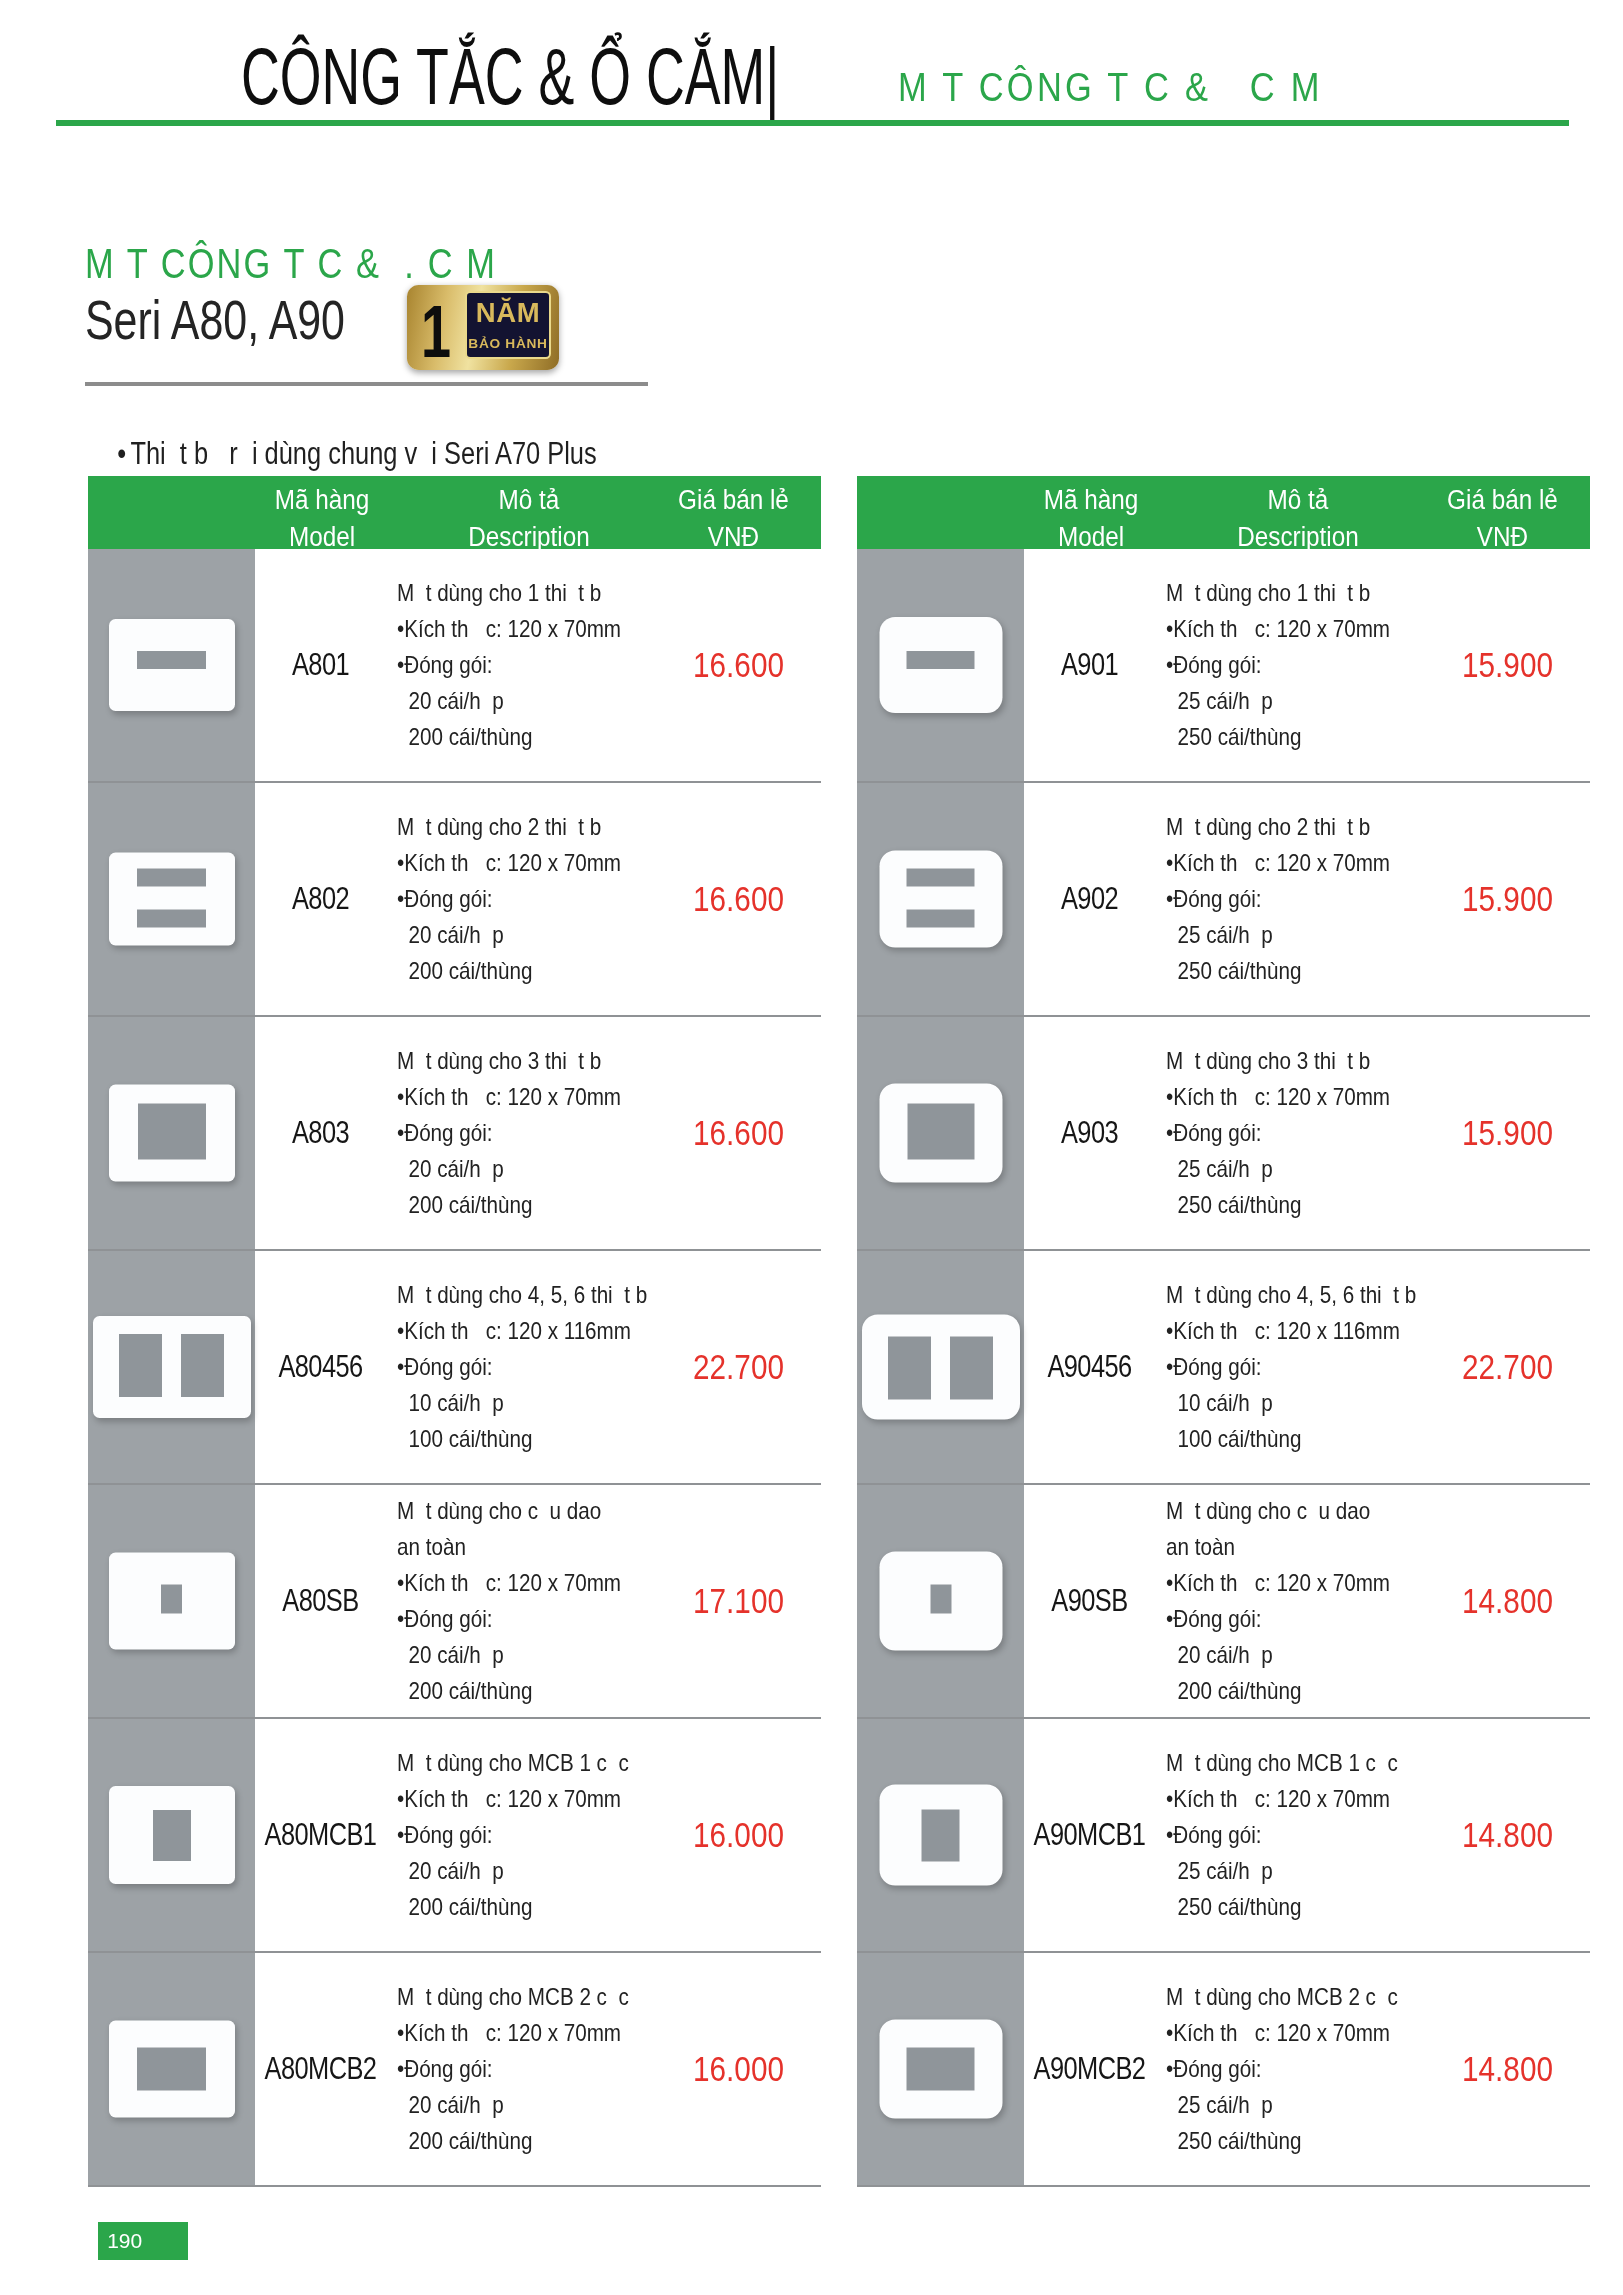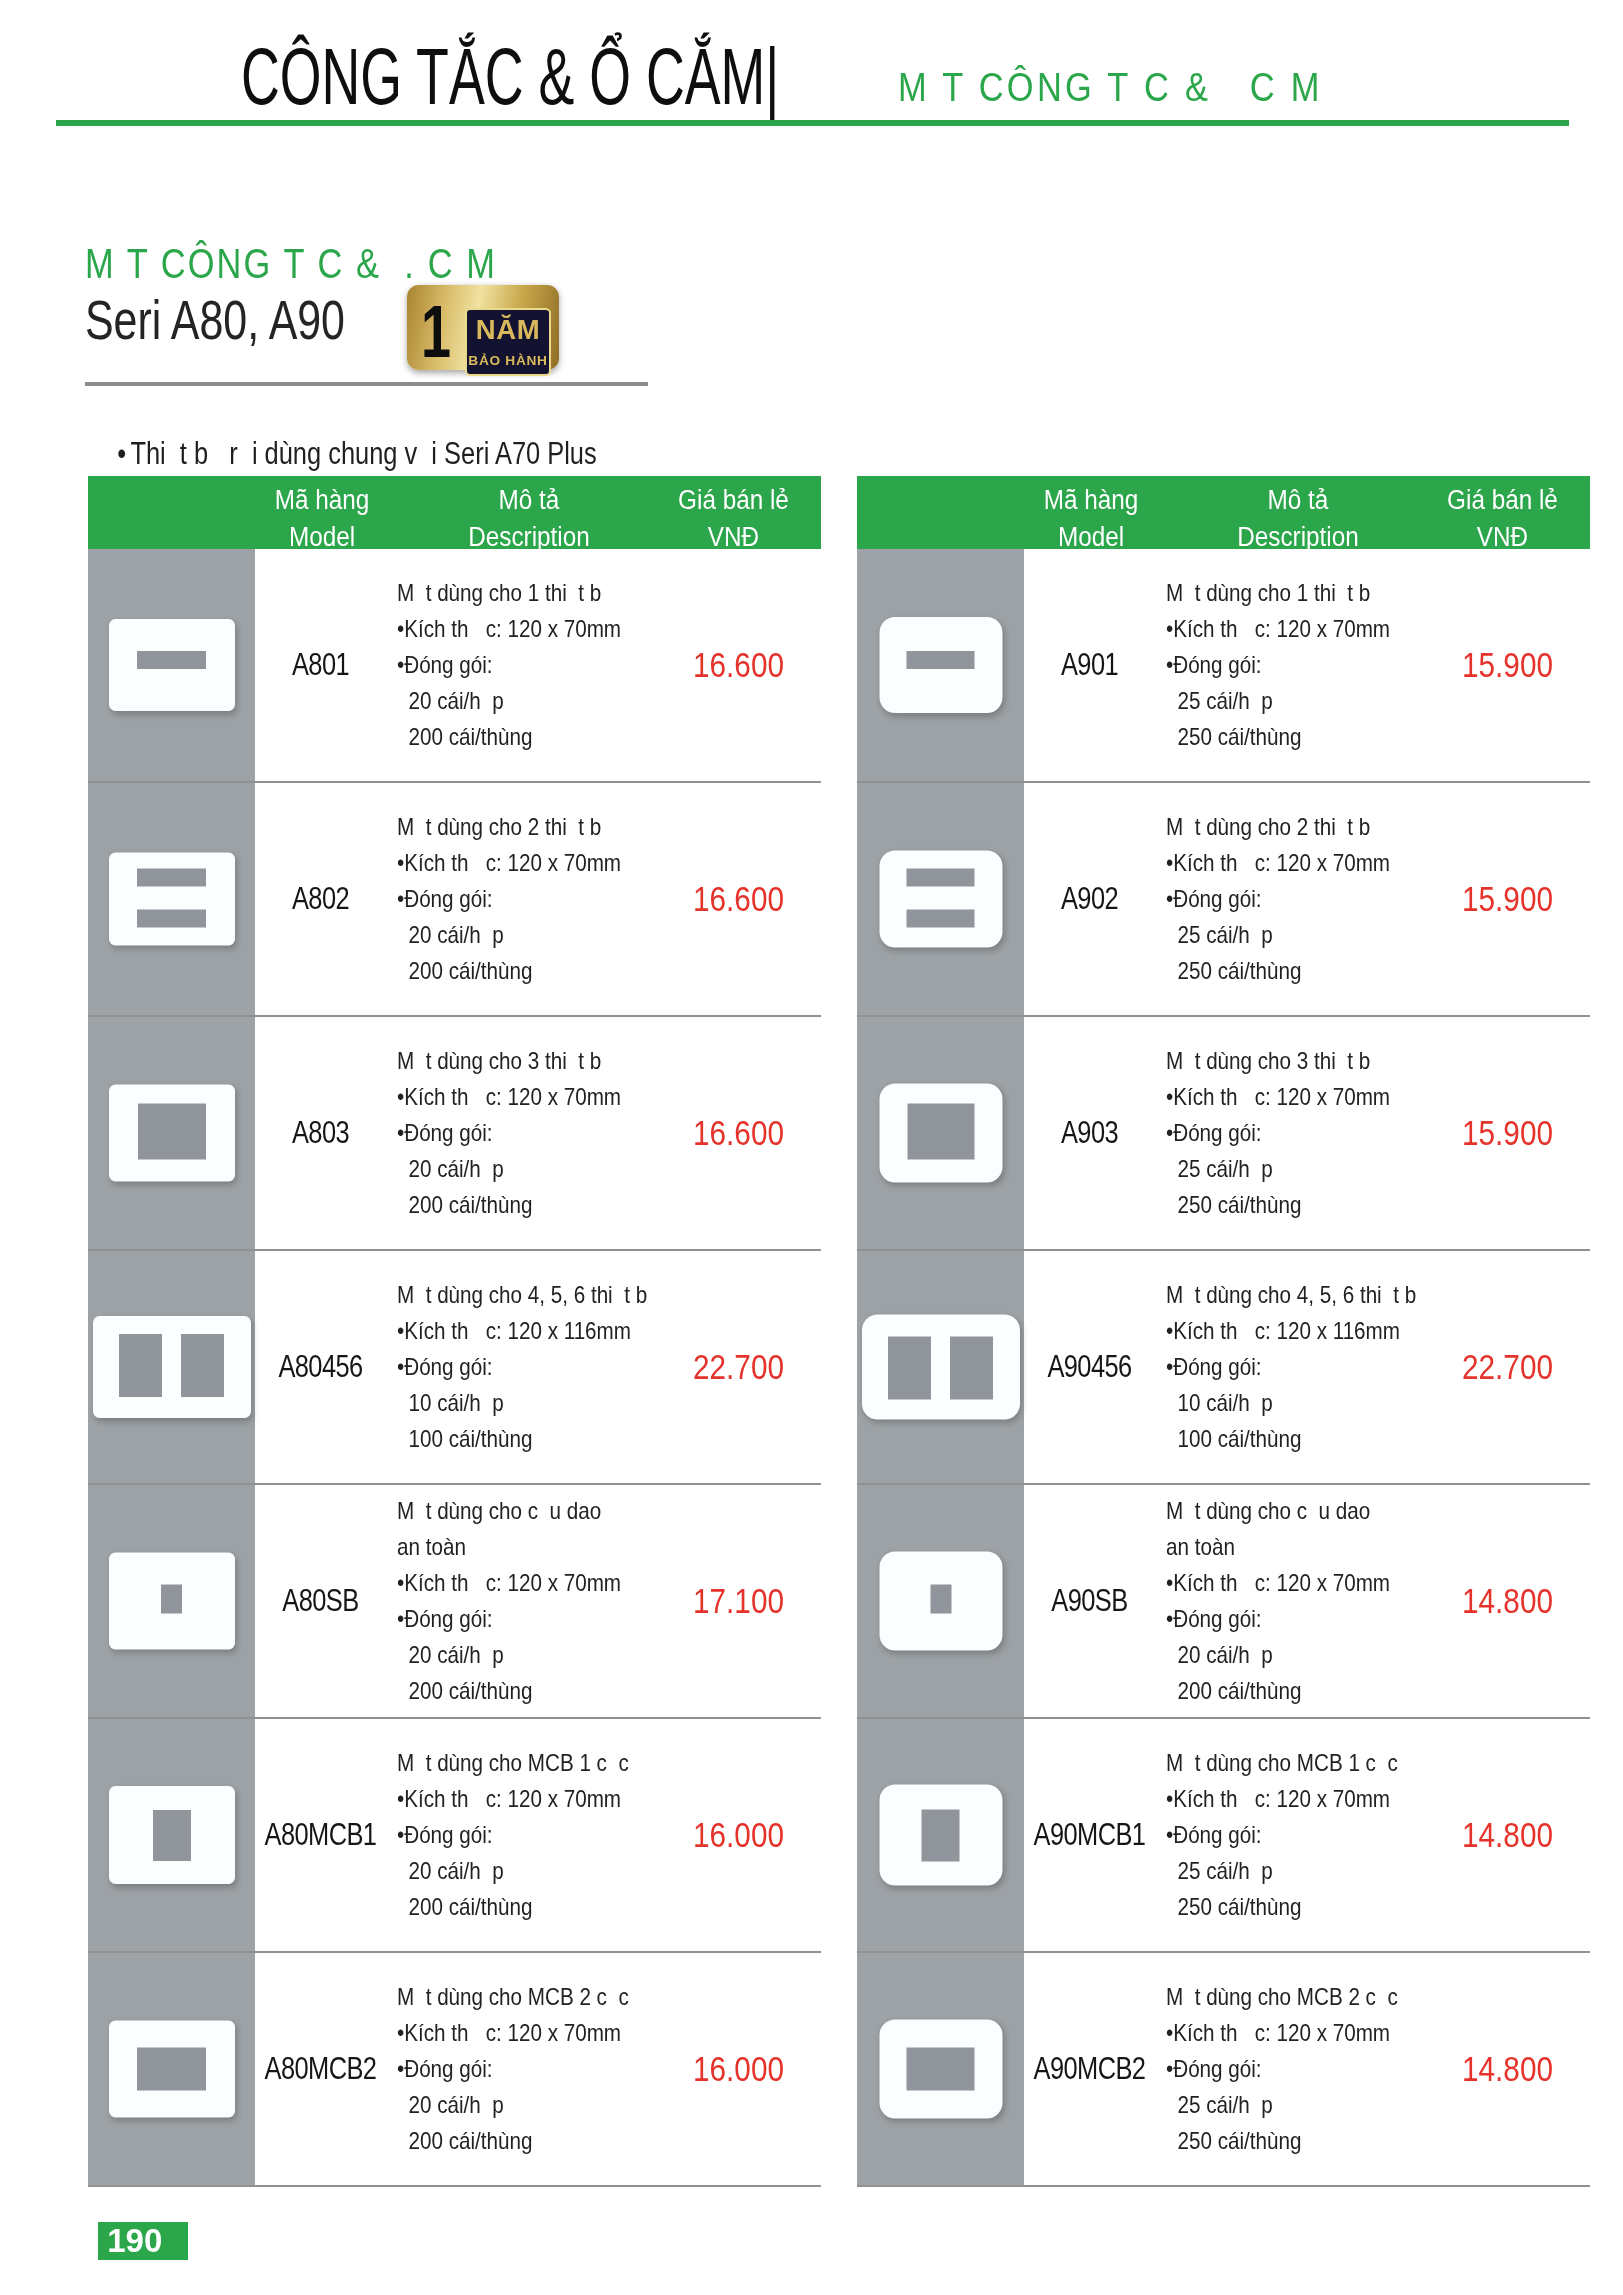--- a/index.html
+++ b/index.html
@@ -31,21 +31,21 @@
   .badge {
     position:absolute; left:407px; top:285px; width:152px; height:85px; border-radius:11.8px;
     background:linear-gradient(100deg,#a8842f 0%,#d9bc6a 25%,#f0e2a0 45%,#c9a84c 70%,#8f6d26 100%);
     box-shadow:0 2.6px 6.5px rgba(0,0,0,0.35);
   }
   .badge-num {
     position:absolute; left:14.4px; top:2.6px; font-size:75px; font-weight:700; color:#0d0d0d;
     transform:scaleX(0.72); transform-origin:left top;
   }
   .badge-box {
-    position:absolute; left:58px; top:23px; width:86px; height:68px; background:#131331;
+    position:absolute; left:58px; top:6px; width:86px; height:68px; background:#131331;
     border:2px solid #ead98b; border-radius:5.2px; box-sizing:border-box;
     display:flex; flex-direction:column; align-items:center; justify-content:center;
   }
   .badge-l1 { font-size:27.5px; font-weight:700; color:#d9b95c; line-height:1; letter-spacing:0.7px; }
   .badge-l2 { font-size:13.7px; font-weight:700; color:#d9b95c; margin-top:9px; letter-spacing:0.7px; }
   .sec-rule { position:absolute; left:85px; top:382px; width:563px; height:3.9px; background:#8c8c8c; }
   .note {
     position:absolute; left:89px; top:400px; font-size:31px; color:#1f1f1f;
     transform:scaleX(0.82); transform-origin:left top; white-space:pre;
   }
@@ -83,21 +83,21 @@
   }
   .price {
     position:absolute; left:568px; width:165px; top:0; height:100%;
     display:flex; align-items:center; justify-content:center;
     font-size:35px; color:var(--red); transform:scaleX(0.85); white-space:pre;
   }
 
   
   .footer-badge {
     position:absolute; left:98px; top:2222px; width:90px; height:38px; background:var(--green);
-    color:#fff; font-size:33px; font-weight:700; display:flex; align-items:center;
+    color:#fff; font-size:21px; font-weight:400; display:flex; align-items:center;
     padding-left:9.2px; box-sizing:border-box;
   }
 </style>
 </head>
 <body>
 
 <div class="page">
 
   <div class="hdr-title">CÔNG TẮC &amp; Ổ CẮM|</div>
   <div class="hdr-sub">M T CÔNG T C &amp;   C M</div>

